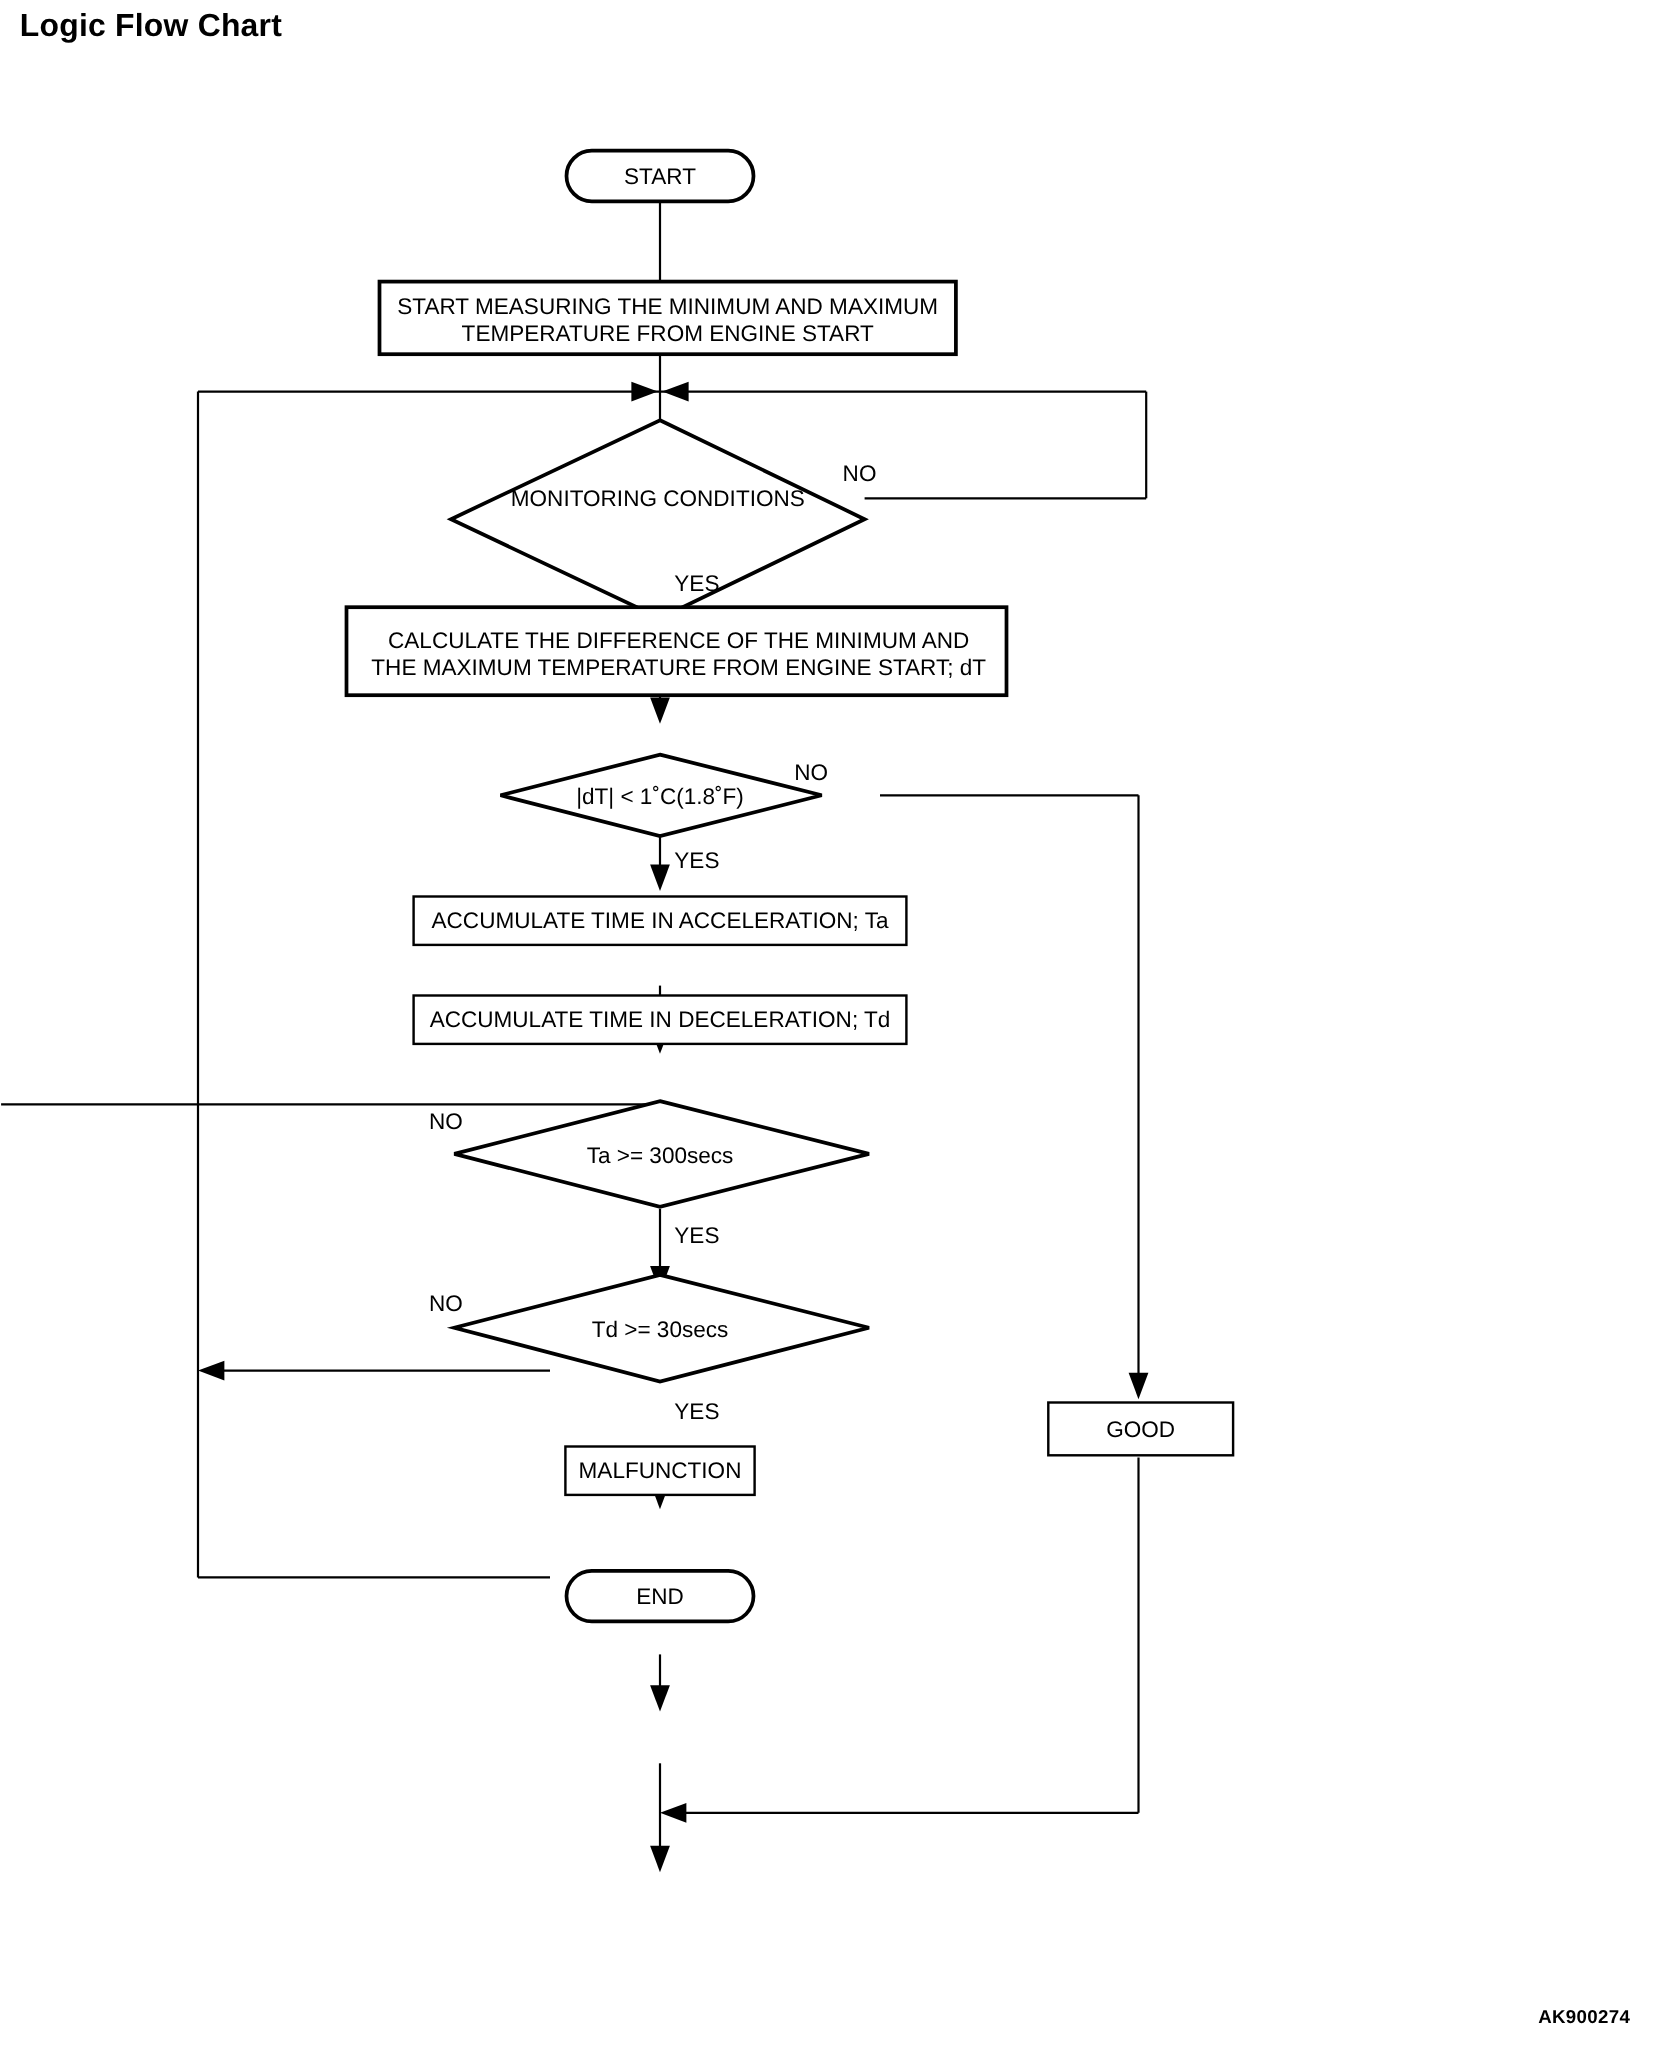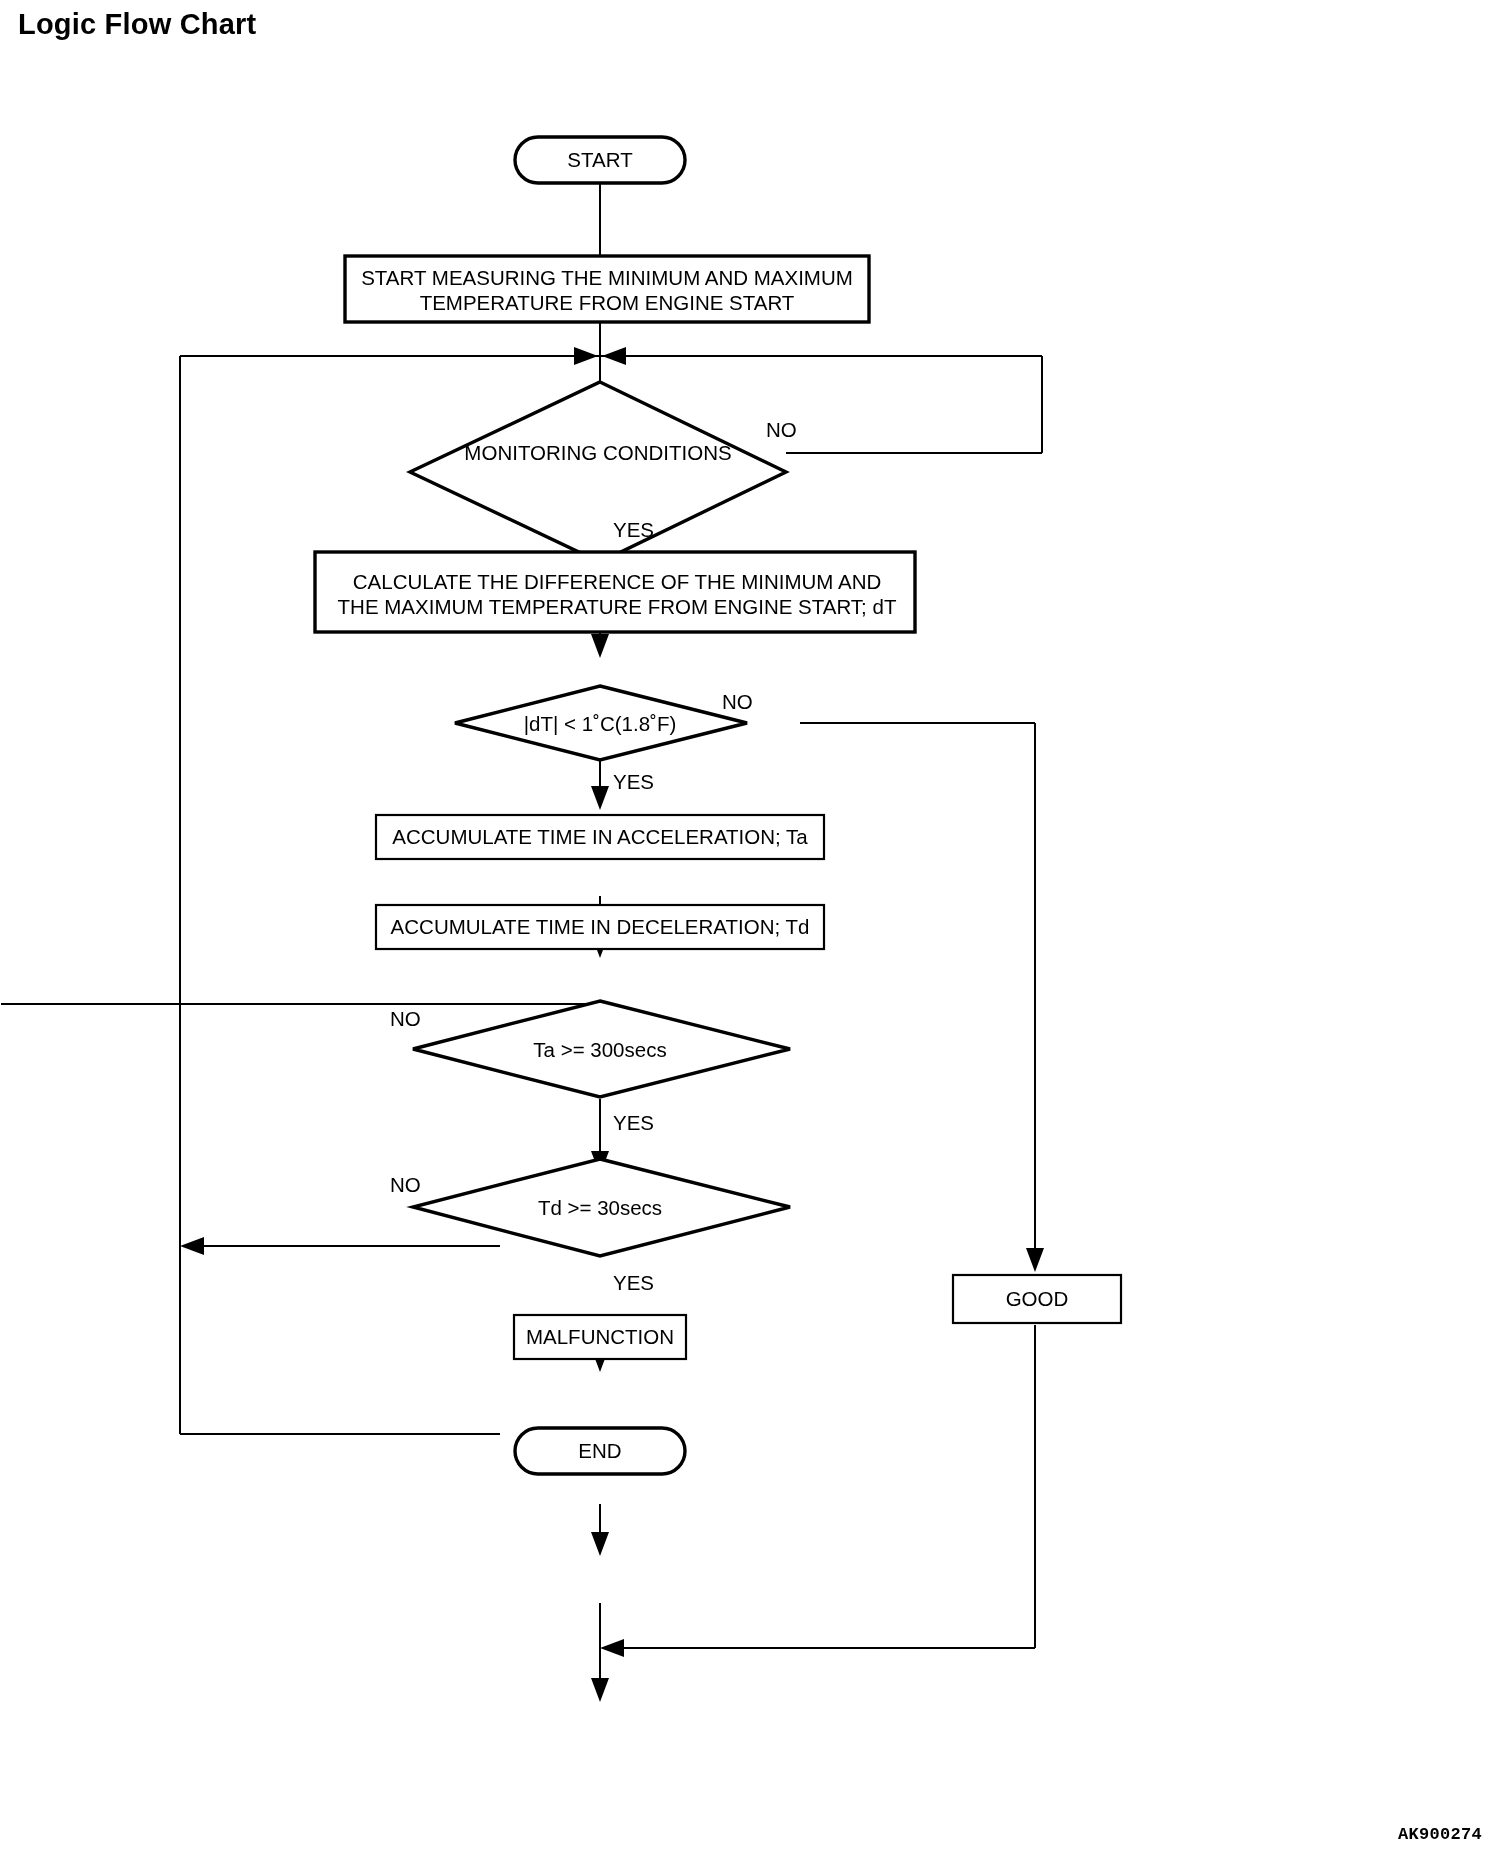--- a/index.html
+++ b/index.html
@@ -30,21 +30,21 @@
     top: 0;
     width: 1504px;
     height: 1860px;
   }
   #figure-code {
     position: absolute;
     right: 22px;
     bottom: 16px;
     font-size: 17px;
     font-weight: bold;
-    font-family: Liberation Mono, monospace;
+    font-family: Liberation Sans, sans-serif;
     letter-spacing: 0.3px;
   }
   svg text {
     font-family: "Liberation Sans", sans-serif;
     fill: #000000;
   }
   .node-label { font-size: 20.5px; }
   .branch-label { font-size: 20.5px; }
   .shape-thick { fill: #ffffff; stroke: #000000; stroke-width: 3.4; }
   .shape-thin  { fill: #ffffff; stroke: #000000; stroke-width: 2.2; }

